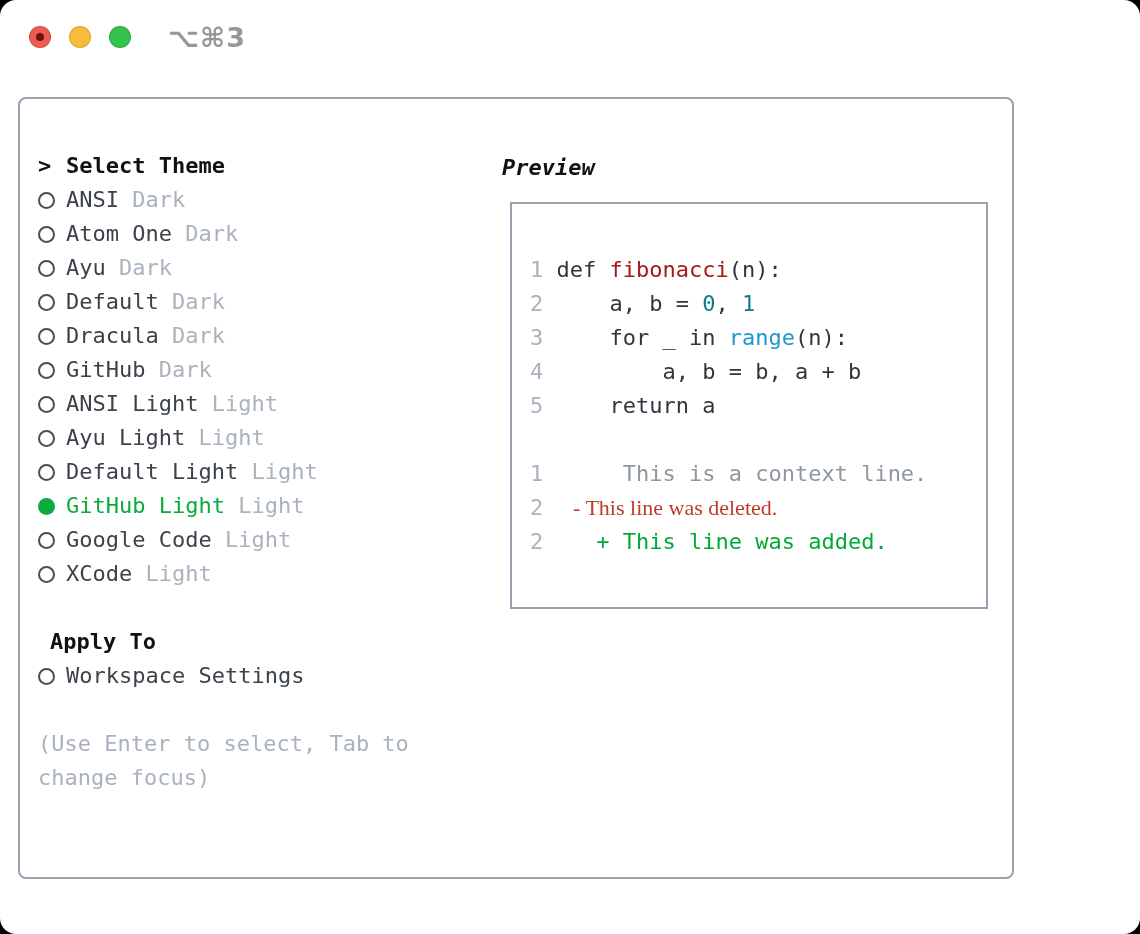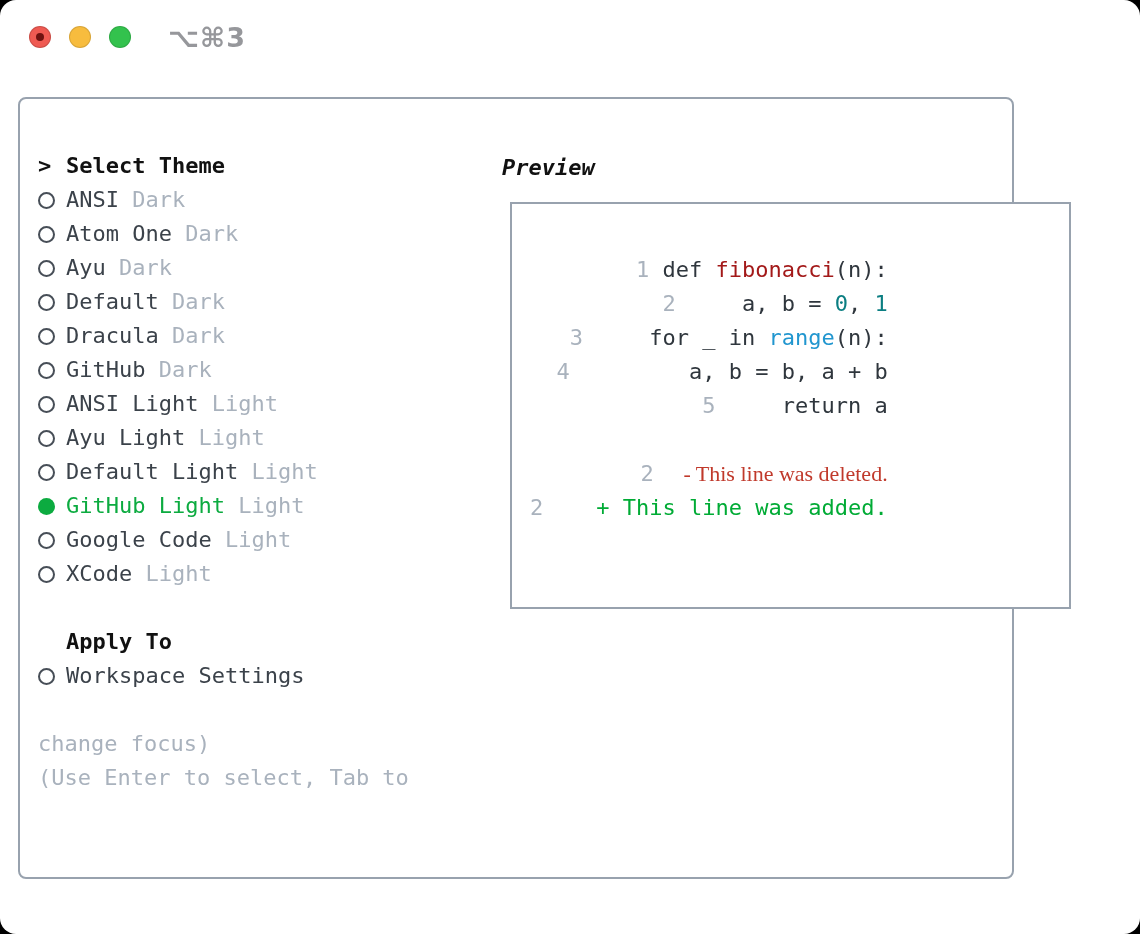--- a/index.html
+++ b/index.html
@@ -47,31 +47,31 @@
     border:2px solid var(--ring-gray);box-sizing:content-box;
   }
   .dot-sel{
     width:17px;height:17px;border-radius:50%;
     background:var(--accent-green);
   }
   .caret{font-weight:700;color:var(--header-black);font-size:22px;}
   .hdr{font-weight:700;color:var(--header-black);}
   .variant{color:var(--muted);}
   .sel-label{color:var(--accent-green);}
-  .indent{margin-left:28px;}
+  .indent{margin-left:12px;}
   .hint{color:var(--muted);}
   .spacer{height:34px;}
   
   .preview-title{
     position:absolute;left:482px;top:52px;height:34px;line-height:34px;
     font-size:22px;font-weight:700;color:var(--header-black);font-style:italic;
   }
   .preview-box{
-    position:absolute;left:490px;top:103px;width:561px;height:407px;
-    border:2px solid var(--border-gray);box-sizing:border-box;background:#fff;text-align:right;
+    position:absolute;left:490px;top:103px;width:478px;height:407px;
+    border:2px solid var(--border-gray);box-sizing:border-box;background:#fff;
   }
   .code{position:absolute;left:18px;top:49px;}
   .code-row{height:34px;line-height:34px;font-size:22px;white-space:pre;}
   .ln{color:var(--muted);}
   .c-fg{color:var(--code-fg);}
   .c-func{color:var(--function-red);}
   .c-num{color:var(--number-teal);}
   .c-builtin{color:var(--builtin-blue);}
   .c-context{color:var(--context-gray);}
   .c-deleted{color:var(--deleted-red);font-family:Liberation Serif, serif;}
@@ -114,36 +114,37 @@
         </div>
       <div class="spacer"></div>
       <div class="row">
         <span class="hdr indent">Apply To</span>
       </div>
       <div id="apply-items">
           <div class="row"><span class="marker"><span class="ring"></span></span><span>Workspace Settings</span></div>
         </div>
       <div class="spacer"></div>
       <div class="row">
-        <span class="hint">change focus)</span>
+        <span class="hint">(Use Enter to select, Tab to</span>
       </div>
       <div class="row">
-        <span class="hint">(Use Enter to select, Tab to</span>
+        <span class="hint">change focus)</span>
       </div>
     </div>
 
     <div class="preview-title">Preview</div>
 
     <div class="preview-box">
       <div class="code" id="code-lines">
           <div class="code-row"><span class="ln">1 </span><span class="c-fg">def </span><span class="c-func">fibonacci</span><span class="c-fg">(n):</span></div>
           <div class="code-row"><span class="ln">2 </span><span class="c-fg">    a, b = </span><span class="c-num">0</span><span class="c-fg">, </span><span class="c-num">1</span></div>
           <div class="code-row"><span class="ln">3 </span><span class="c-fg">    for _ in </span><span class="c-builtin">range</span><span class="c-fg">(n):</span></div>
           <div class="code-row"><span class="ln">4 </span><span class="c-fg">        a, b = b, a + b</span></div>
           <div class="code-row"><span class="ln">5 </span><span class="c-fg">    return a</span></div>
           <div class="code-row"><span class="ln">  </span></div>
+          <div class="code-row"><span class="ln">1 </span><span class="c-context">     This is a context line.</span></div>
           <div class="code-row"><span class="ln">2 </span><span class="c-deleted">   - This line was deleted.</span></div>
           <div class="code-row"><span class="ln">2 </span><span class="c-added">   + This line was added.</span></div>
         </div>
     </div>
 
   </div>
 </div>
 
 </body></html>

